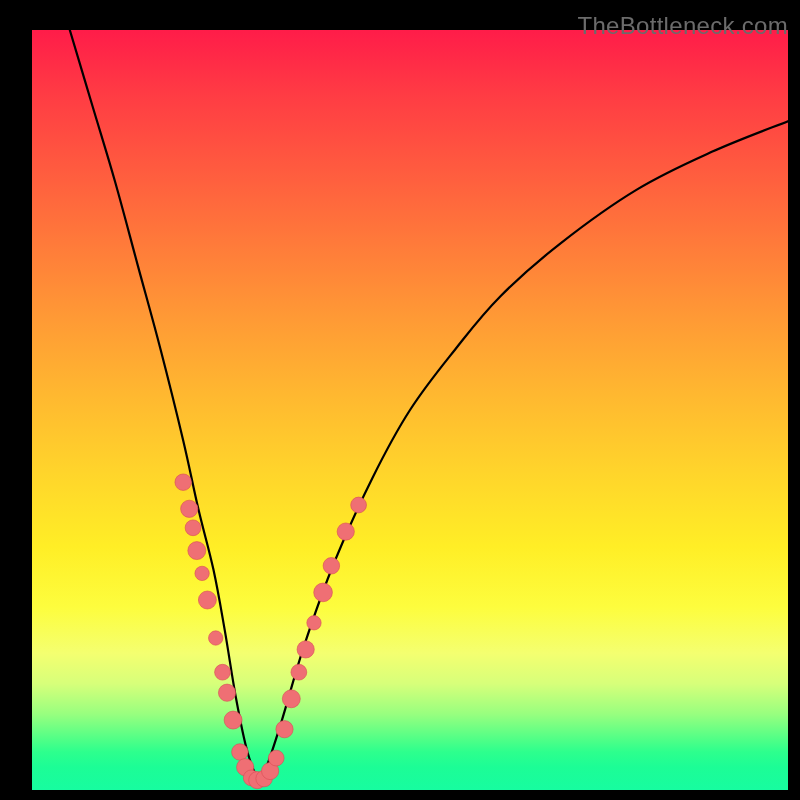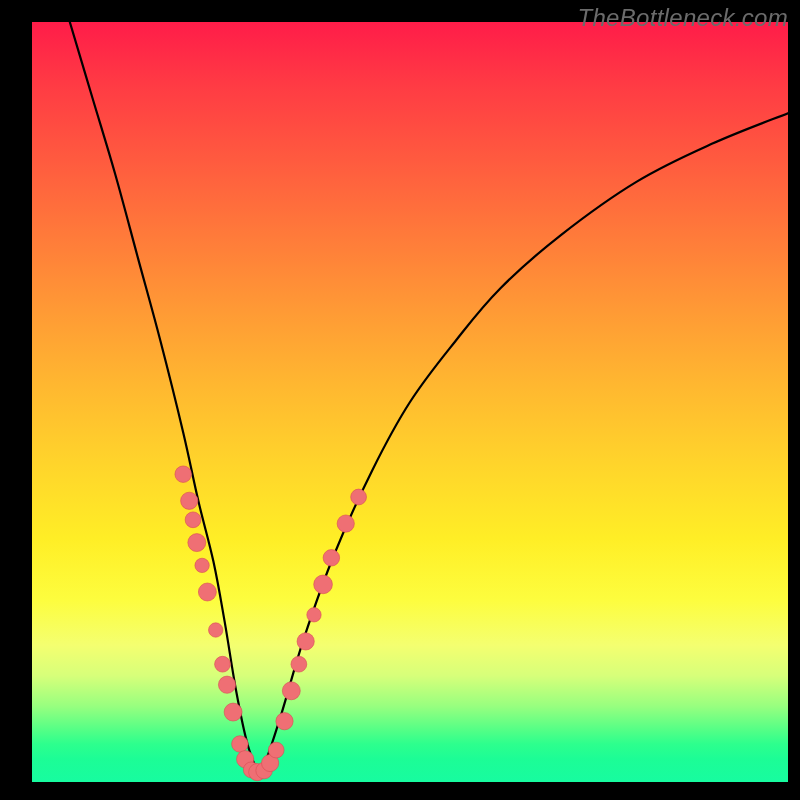--- a/index.html
+++ b/index.html
@@ -7,25 +7,24 @@
     padding: 0;
     width: 800px;
     height: 800px;
     overflow: hidden;
     background: #000;
     font-family: Arial, Helvetica, sans-serif;
   }
   .frame {
     position: absolute;
     left: 0;
-    top: 0;
+    top: 8px;
     width: 800px;
     height: 702px;
     background: #000;
-    font-style: italic;
   }
   .plot {
     position: absolute;
     left: 32px;
     top: 22px;
     width: 756px;
     height: 760px;
   }
   .gradient {
     position: absolute;

